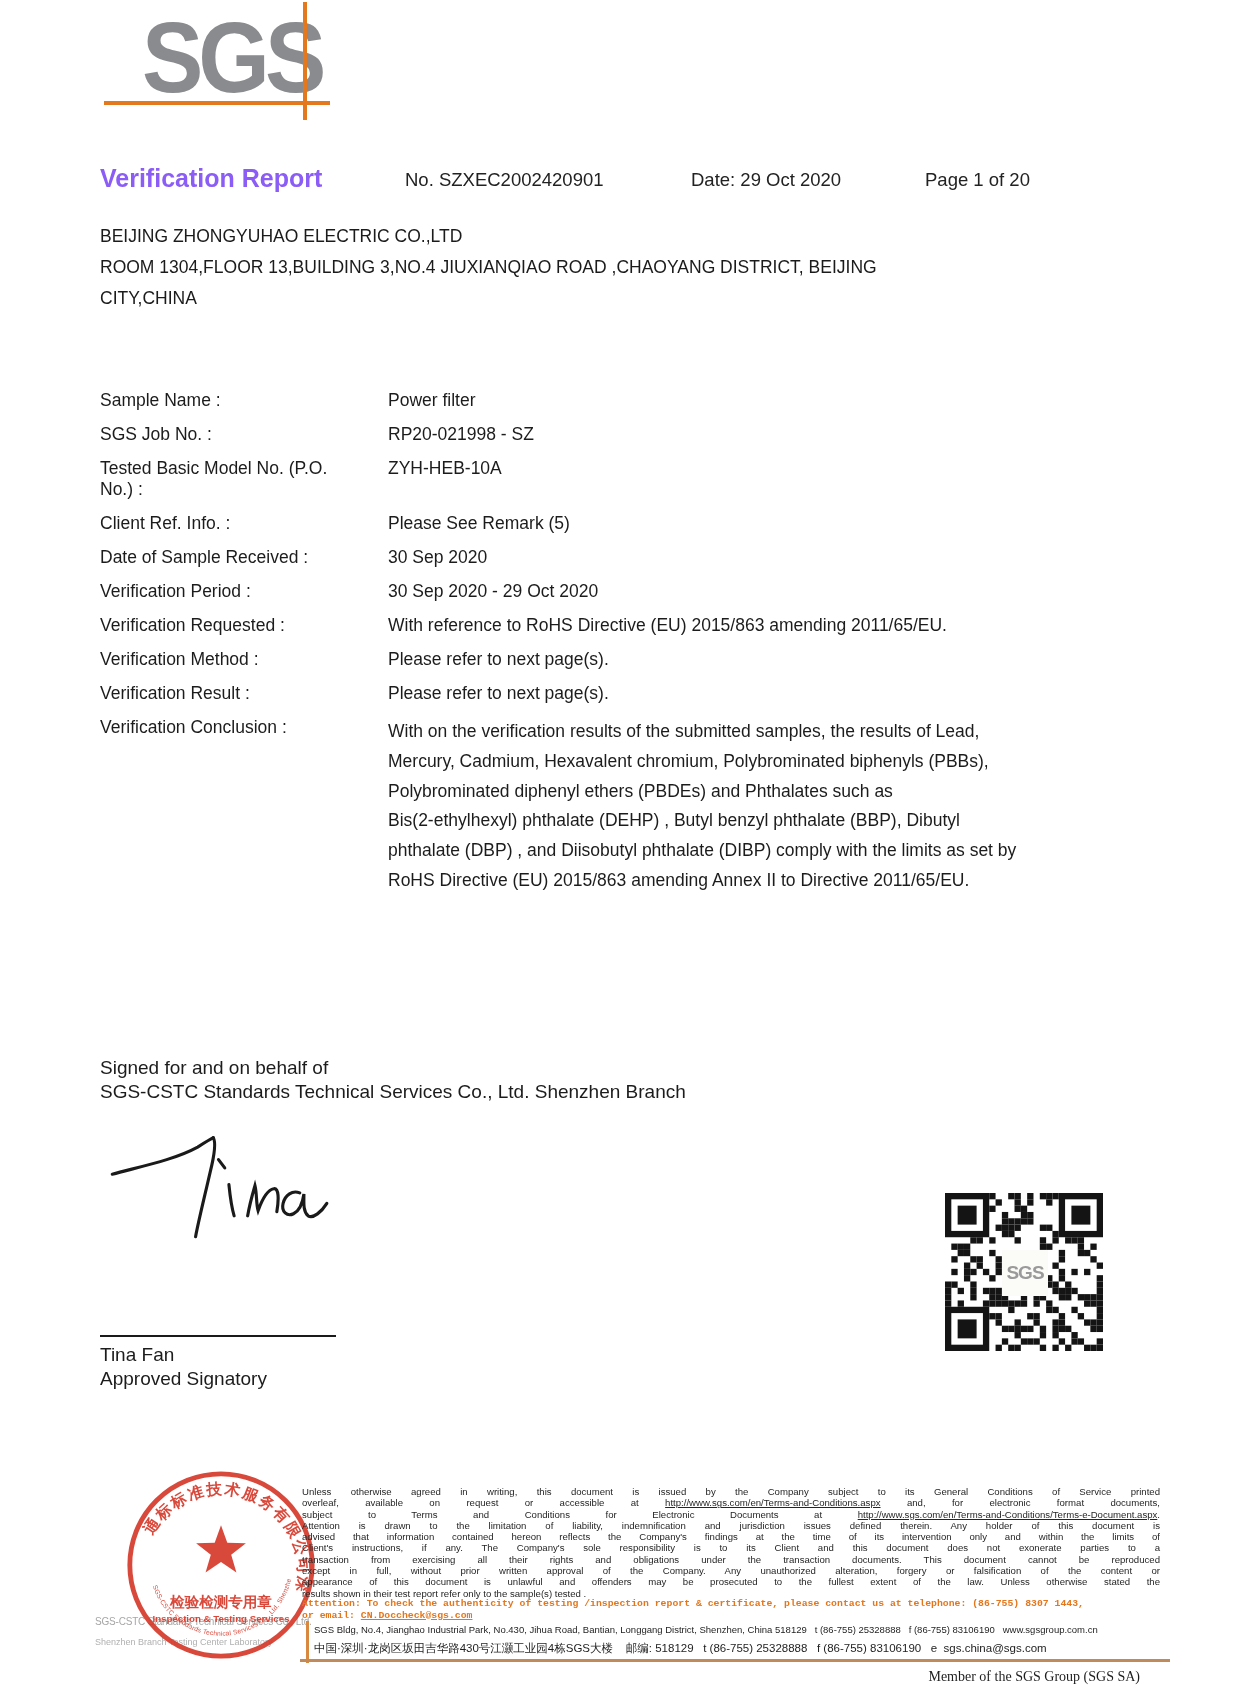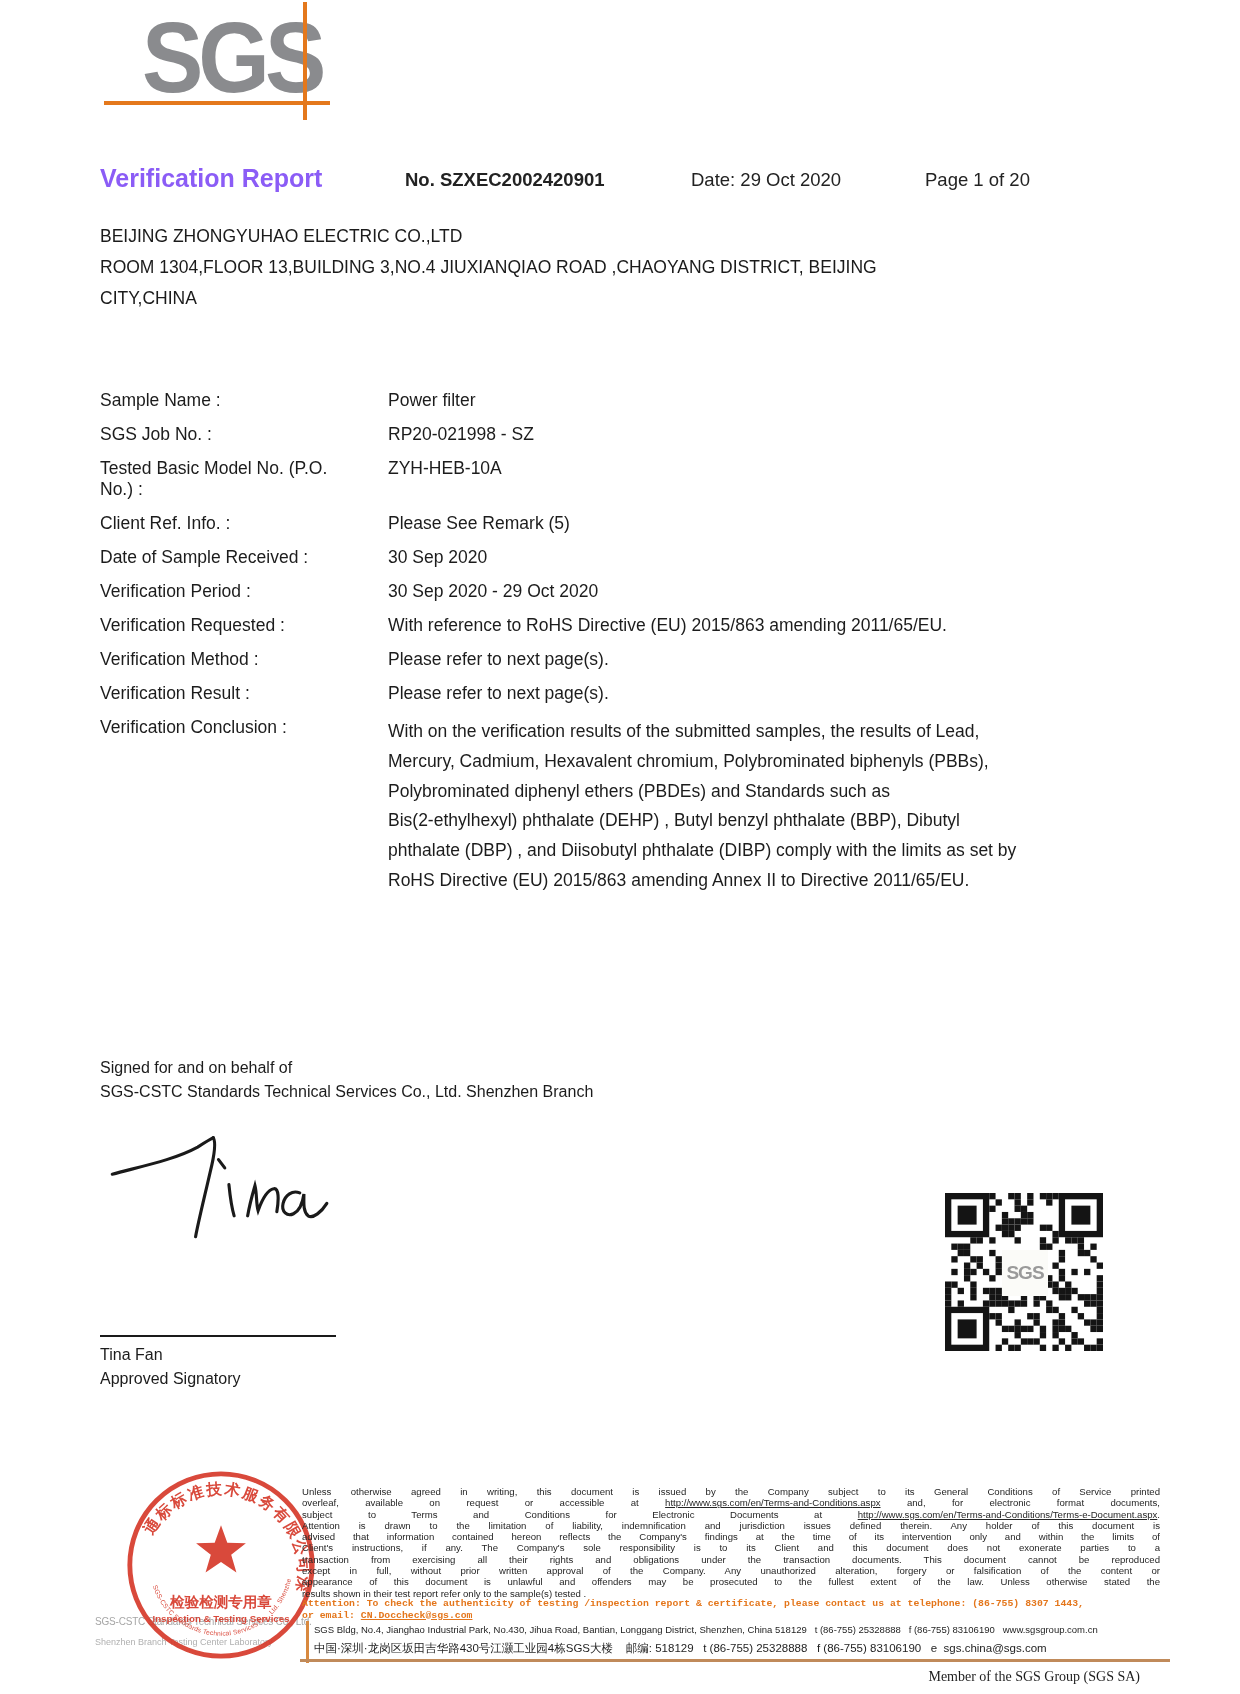--- a/index.html
+++ b/index.html
@@ -19,21 +19,21 @@
 
   .client-line{font-size:17.5px;line-height:31px;color:#1b1b1b;}
 
   
   .frow{display:flex;margin-bottom:13px;}
   .flabel{flex:0 0 288px;width:288px;line-height:21px;font-size:17.5px;}
   .fvalue{line-height:21px;font-size:17.5px;max-width:660px;}
   .fvalue.multi div{line-height:29.8px;}
 
   .sig-line{height:2px;background:#1a1a1a;}
-  .body-text{font-size:16px;line-height:24px;}
+  .body-text{font-size:19px;line-height:24px;}
 
   
   .qr-box{width:158px;height:158px;}
   .qr-center{position:absolute;left:57px;top:57px;width:46px;height:46px;background:#fbfbf8;
              display:flex;align-items:center;justify-content:center;
              font-size:19px;font-weight:bold;color:#9a9a9a;letter-spacing:-1px;}
 
   
   .gray-co1{font-size:10px;color:#a6a6a6;letter-spacing:-0.2px;}
   .gray-co2{font-size:9px;color:#b0b0b0;}
@@ -56,21 +56,21 @@
 
 <div class="page">
 
   <div class="abs" style="left:142px;top:8px;">
     <div class="logo-text">SGS</div>
   </div>
   <div class="abs logo-vline" style="left:303px;top:2px;height:118px;"></div>
   <div class="abs logo-hline" style="left:104px;top:101px;width:226px;"></div>
 
   <div class="abs doc-title" style="left:100px;top:164px;">Verification Report</div>
-  <div class="abs hdr-meta" style="left:405px;top:169px;font-weight:bold;">No. SZXEC2002420901</div>
+  <div class="abs hdr-meta" style="left:405px;top:169px;">No. SZXEC2002420901</div>
   <div class="abs hdr-meta" style="left:691px;top:169px;">Date: 29 Oct 2020</div>
   <div class="abs hdr-meta" style="left:925px;top:169px;">Page 1 of 20</div>
 
   <div class="abs" style="left:100px;top:221px;width:1040px;">
     <div class="client-line">BEIJING ZHONGYUHAO ELECTRIC CO.,LTD</div>
     <div class="client-line">ROOM 1304,FLOOR 13,BUILDING 3,NO.4 JIUXIANQIAO ROAD ,CHAOYANG DISTRICT, BEIJING</div>
     <div class="client-line"> CITY,CHINA</div>
   </div>
 
   <div class="abs" style="left:100px;top:390px;width:1000px;">
@@ -147,21 +147,21 @@
           <div>Please refer to next page(s).</div>
         </div>
       </div>
       <div class="frow">
         <div class="flabel">
           <div>Verification Conclusion :</div>
         </div>
         <div class="fvalue multi">
           <div>With on the verification results of the submitted samples, the results of Lead,</div>
           <div>Mercury, Cadmium, Hexavalent chromium, Polybrominated biphenyls (PBBs),</div>
-          <div>Polybrominated diphenyl ethers (PBDEs) and Standards such as</div>
+          <div>Polybrominated diphenyl ethers (PBDEs) and Phthalates such as</div>
           <div>Bis(2-ethylhexyl) phthalate (DEHP) , Butyl benzyl phthalate (BBP), Dibutyl</div>
           <div>phthalate (DBP) , and Diisobutyl phthalate (DIBP) comply with the limits as set by</div>
           <div>RoHS Directive (EU) 2015/863 amending Annex II to Directive 2011/65/EU.</div>
         </div>
       </div>
     </div>
 
   <div class="abs body-text" style="left:100px;top:1056px;width:900px;">
     <div>Signed for and on behalf of</div>
     <div>SGS-CSTC Standards Technical Services Co., Ltd. Shenzhen Branch</div>

